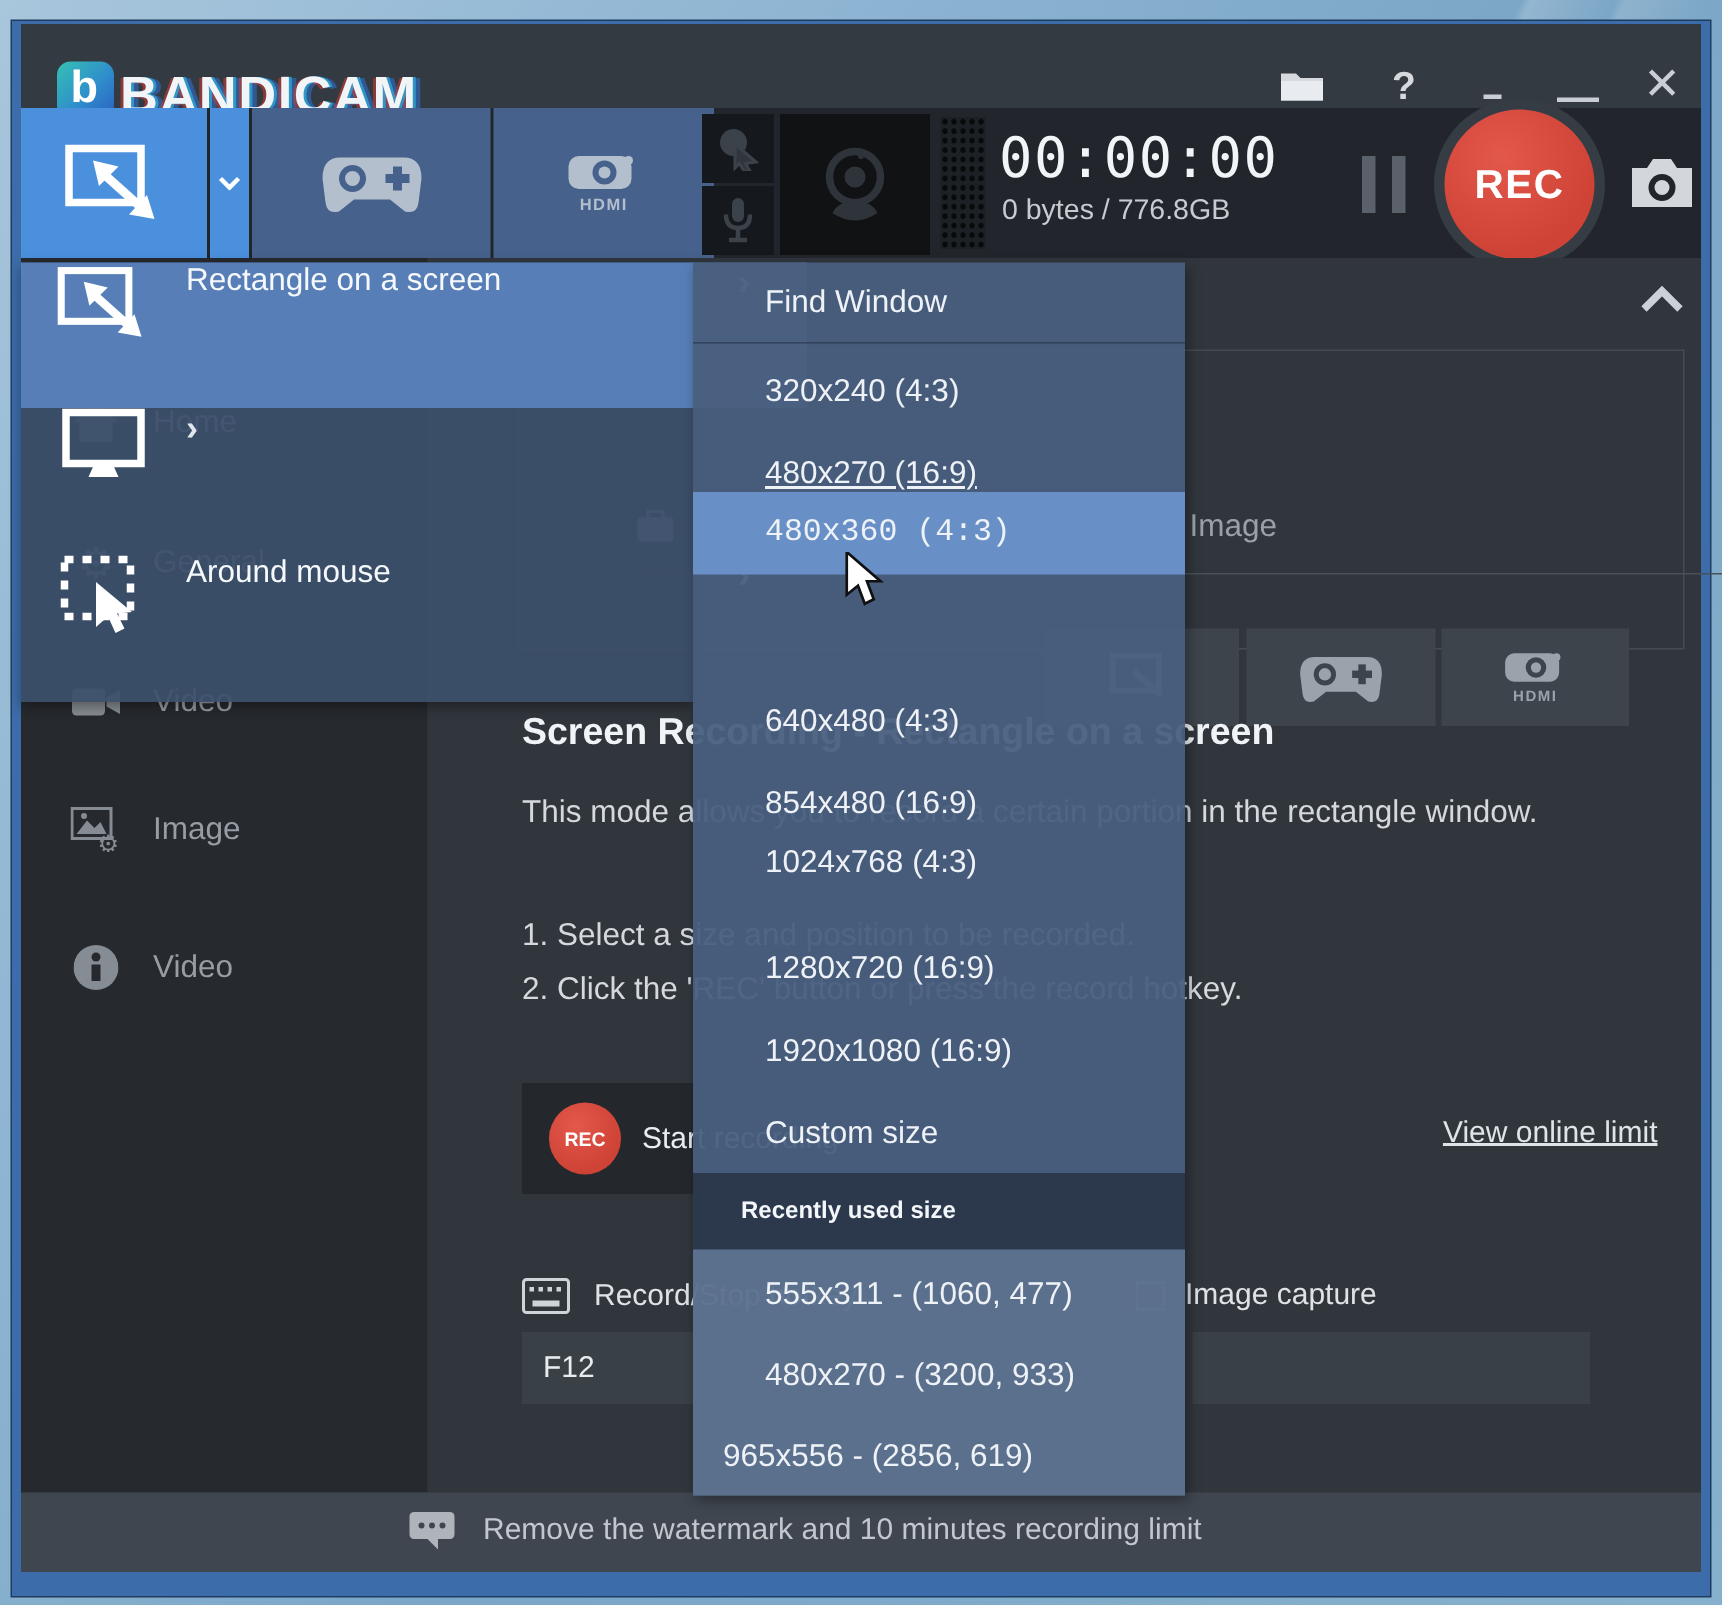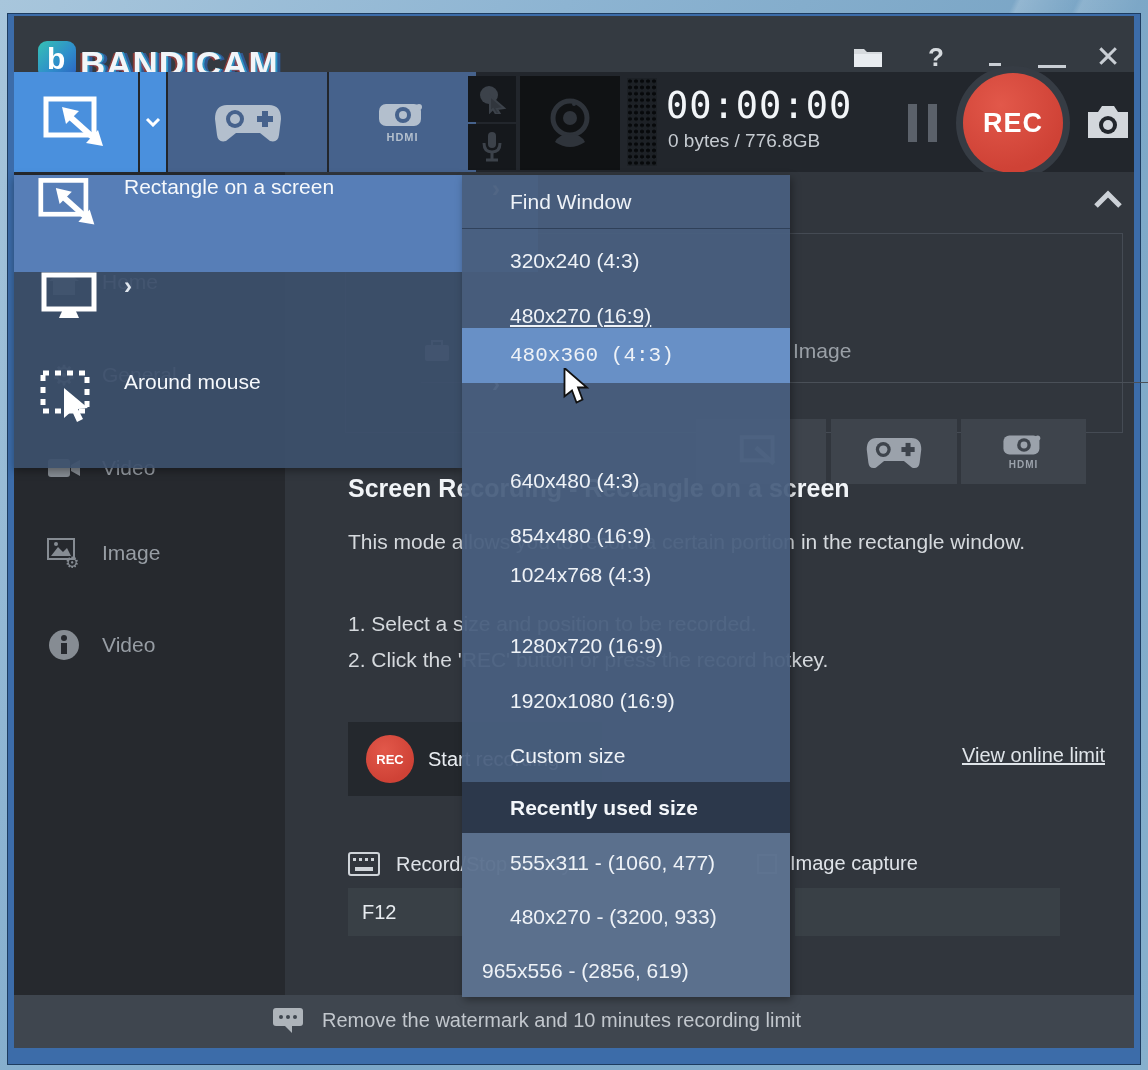--- a/index.html
+++ b/index.html
@@ -77,22 +77,22 @@
   .menuL-item.hl{background:rgba(88,128,186,0.96);}
   .menuL-item .mic{width:110px;display:flex;justify-content:center;}
   .menuL-item .mlabel{font-size:21px;color:#f6f9fc;flex:1;}
   .menuL-item .chev{width:46px;font-size:24px;color:#dfe6ee;font-weight:bold;}
   .menuS{position:absolute;left:462px;top:175px;width:328px;height:822px;background:rgba(73,95,126,0.95);
     box-shadow:2px 3px 8px rgba(0,0,0,.35);}
   .ms-item{position:absolute;left:0;width:328px;height:55px;display:flex;align-items:center;padding-left:48px;box-sizing:border-box;
     font-size:21px;color:#eef2f7;cursor:pointer;}
   .ms-item.hl{background:rgba(105,146,200,0.97);}
   .ms-sep{position:absolute;left:0;top:53px;width:328px;height:1px;background:rgba(28,42,62,0.55);}
-  .ms-header{position:absolute;left:0;top:607px;width:328px;height:51px;display:flex;align-items:center;padding-left:48px;box-sizing:border-box;
-    background:rgba(43,55,73,0.96);font-size:21px;font-weight:bold;color:#f3f6fa;}
+  .ms-header{position:absolute;left:0;top:607px;width:328px;height:51px;display:flex;align-items:center;padding-left:32px;box-sizing:border-box;
+    background:rgba(43,55,73,0.96);font-size:16px;font-weight:bold;color:#f3f6fa;}
   .ms-recent-bg{position:absolute;left:0;top:658px;width:328px;height:164px;background:rgba(130,148,176,0.35);}
   .cursor{position:absolute;left:563px;top:368px;z-index:60;}
   svg{display:block;}
 </style>
 </head>
 <body>
 
 <div class="stage">
   <div class="window"></div>
 

